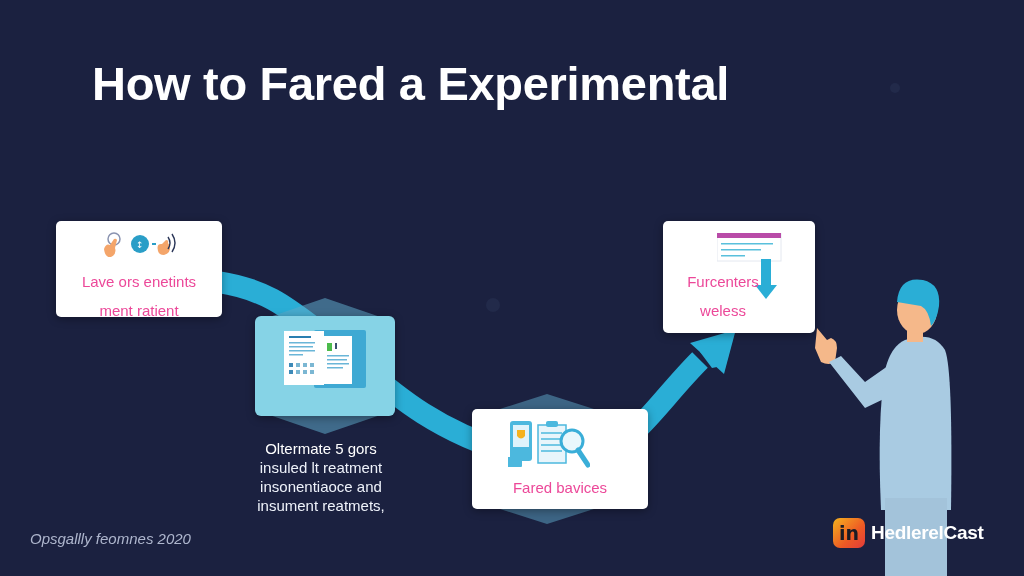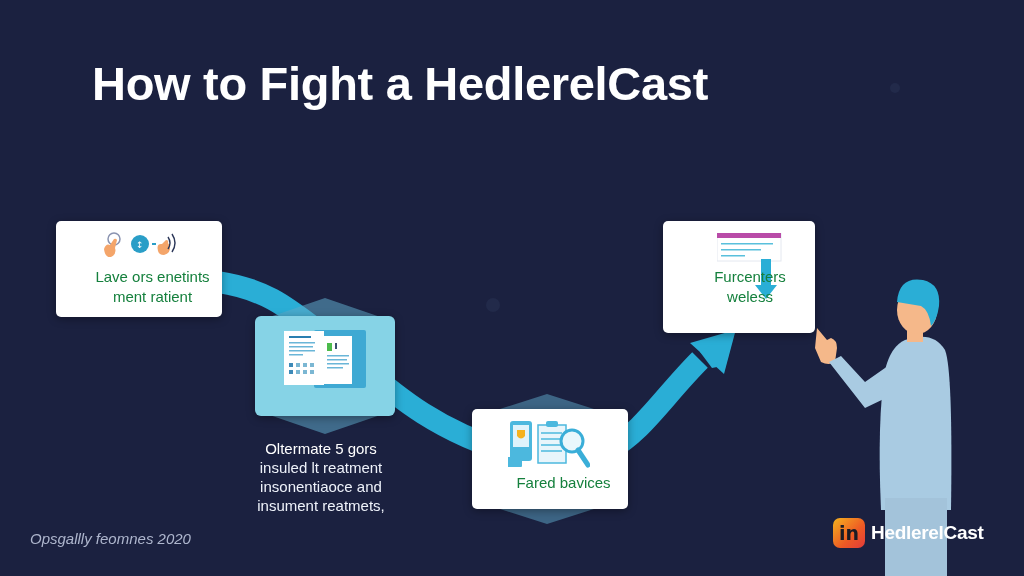--- a/index.html
+++ b/index.html
@@ -25,36 +25,35 @@
     .card {
       position: absolute;
       background: #ffffff;
       border-radius: 5px;
       box-shadow: 0 2px 8px rgba(0,0,0,0.35);
       text-align: center;
       color: #222a3a;
     }
     .card-text {
       font-size: 15px;
-      line-height: 20px;
-      color: #15803d;
-      margin-left: 27px;
+      line-height: 29px;
+      color: #ec4899;
     }
     #card-1 { left: 56px; top: 221px; width: 166px; height: 96px; }
     #card-1 .icons { position: absolute; left: 44px; top: 10px; }
     #card-1 .card-text { position: absolute; left: 0; right: 0; top: 46px; }
 
     #card-2 {
       left: 255px; top: 316px; width: 140px; height: 100px;
       background: #86d3e6;
       border-radius: 6px;
     }
     #card-2 .doc { position: absolute; left: 29px; top: 14px; }
 
-    #card-3 { left: 472px; top: 409px; width: 156px; height: 100px; }
+    #card-3 { left: 472px; top: 409px; width: 176px; height: 100px; }
     #card-3 .icons { position: absolute; left: 36px; top: 10px; }
     #card-3 .card-text { position: absolute; left: 0; right: 0; top: 64px; font-size: 15px; }
 
     #card-4 { left: 663px; top: 221px; width: 152px; height: 112px; }
     #card-4 .icons { position: absolute; left: 54px; top: 12px; }
     #card-4 .card-text { position: absolute; left: 10px; top: 46px; width: 100px; text-align: center; }
 
     .desc {
       position: absolute;
       left: 236px; top: 439px;
@@ -97,21 +96,21 @@
       font-size: 19px;
       letter-spacing: -0.3px;
       text-align: right;
     }
     .person { position: absolute; left: 805px; top: 270px; z-index: 3; }
   </style>
 </head>
 <body>
 
 <h1 class="title">
-  <span class="line">How to Fight a HedlerelCast</span>
+  <span class="line">How to Fared a Experimental</span>
 </h1>
 
 <svg class="flow" width="1024" height="576">
 
   <circle cx="493" cy="305" r="7" fill="#222a4a"></circle>
   <circle cx="895" cy="88" r="5" fill="#222a4a"></circle>
 
   <path d="M 218 282 C 270 290, 290 310, 330 340
            S 420 430, 520 455
            S 640 420, 700 360" fill="none" stroke="#2aaed6" stroke-width="22" stroke-linecap="butt"></path>

